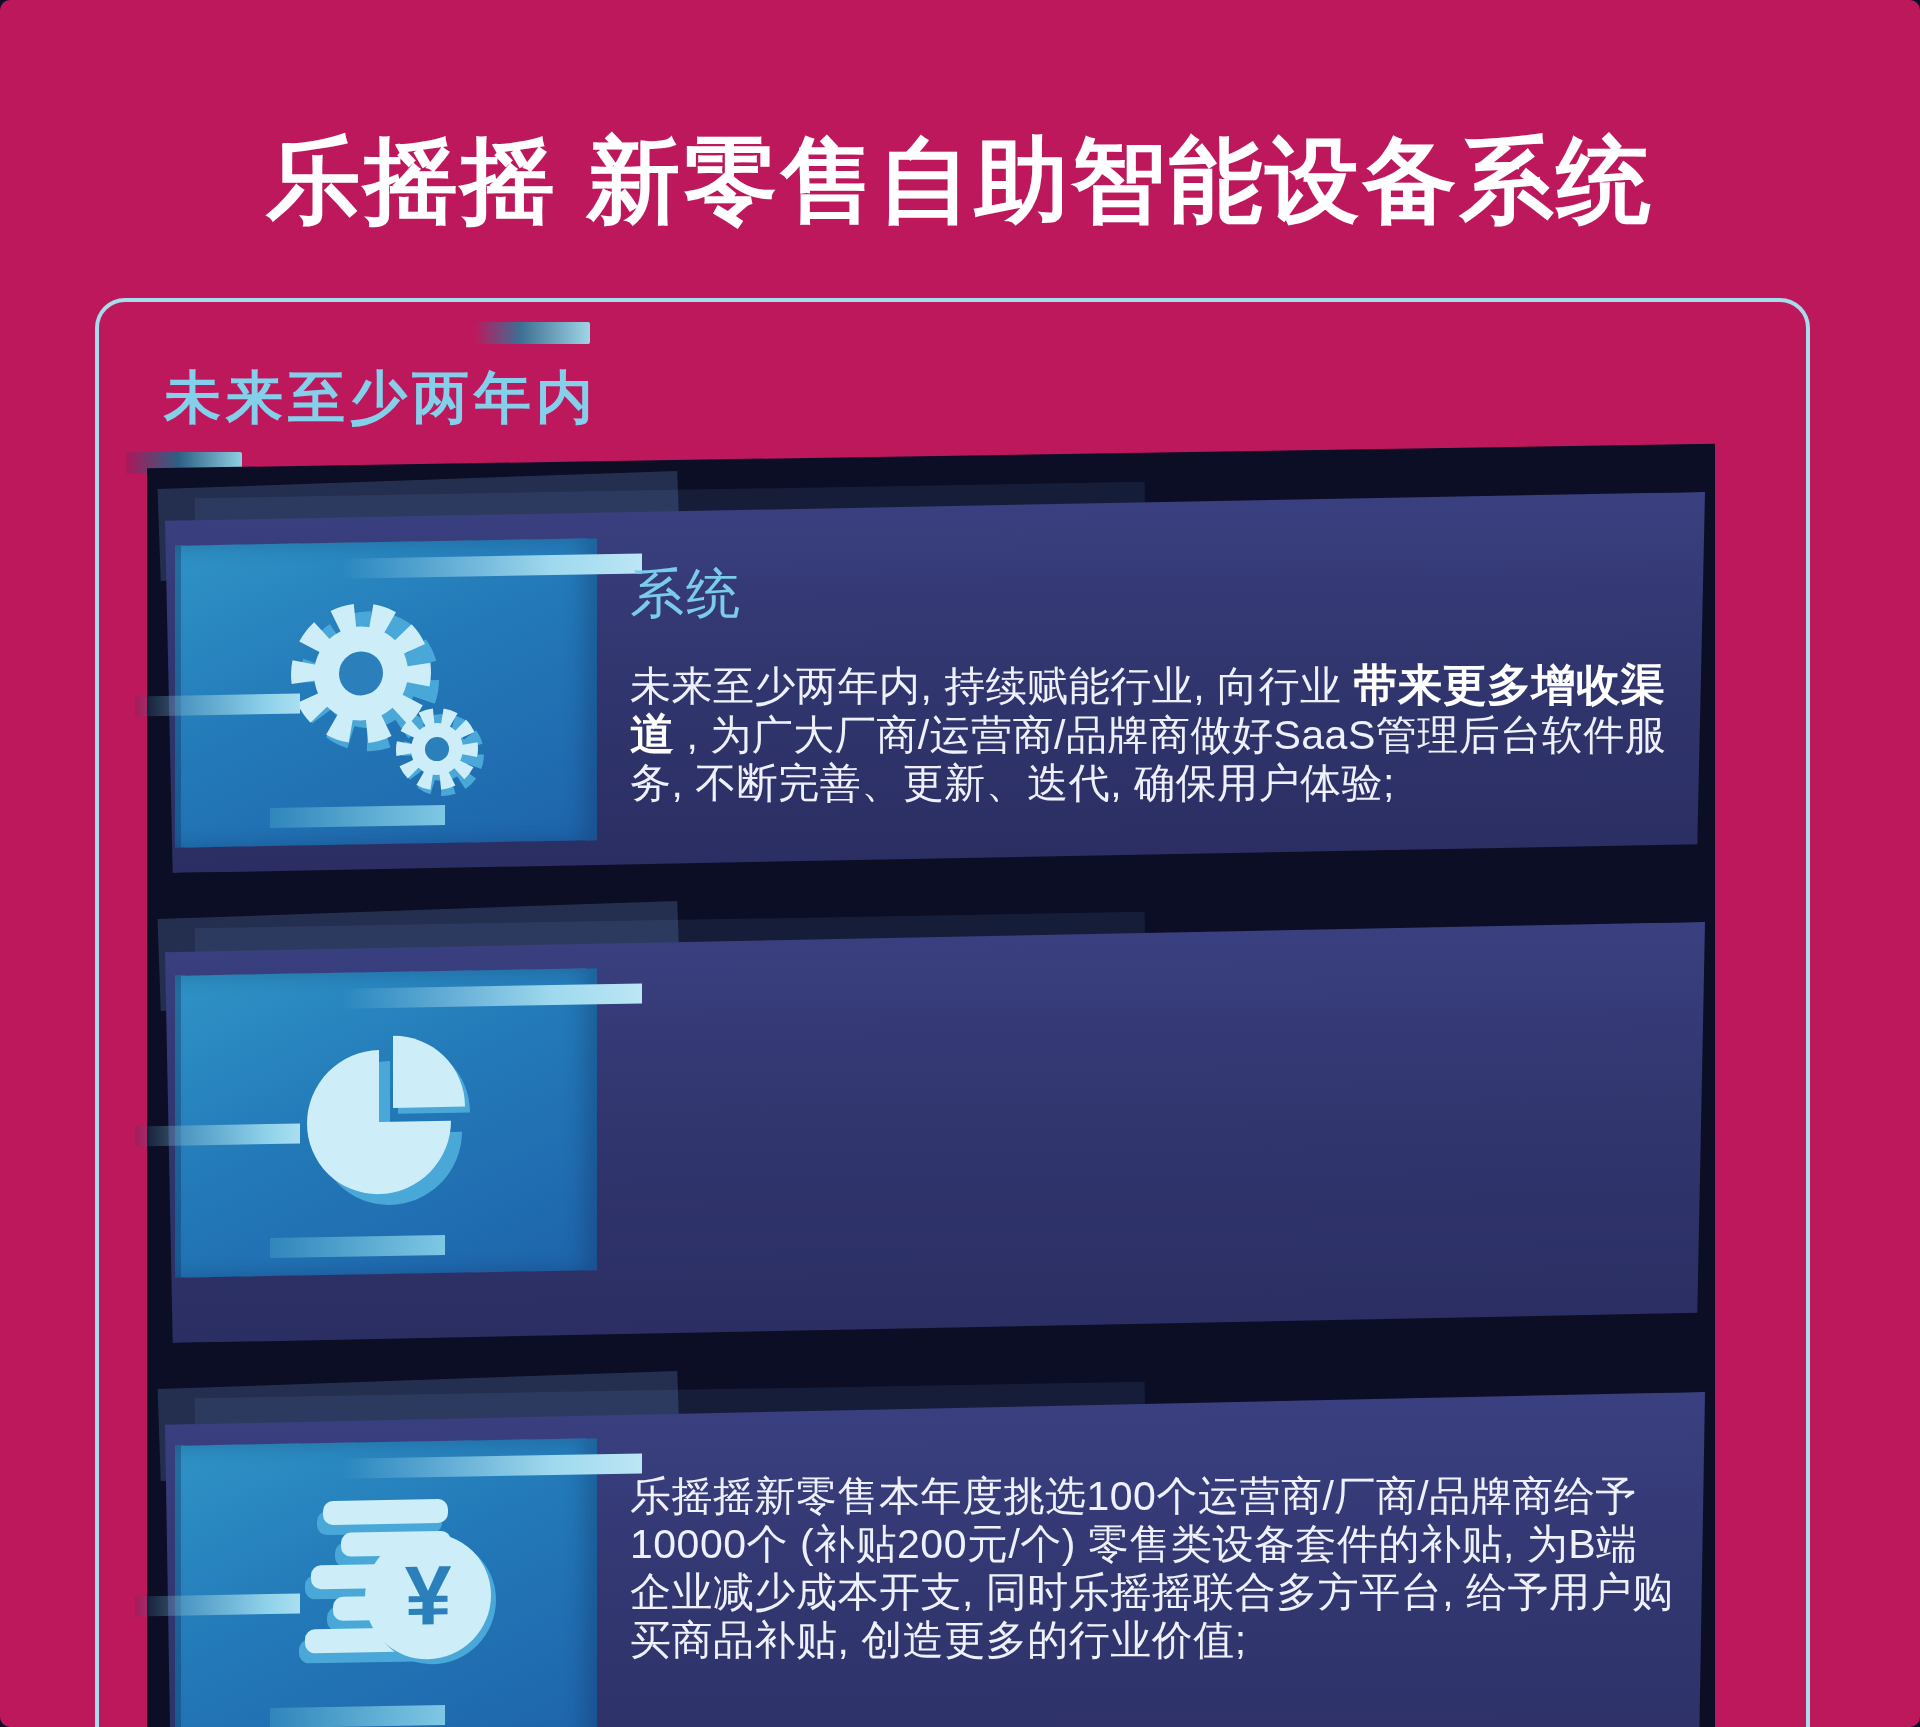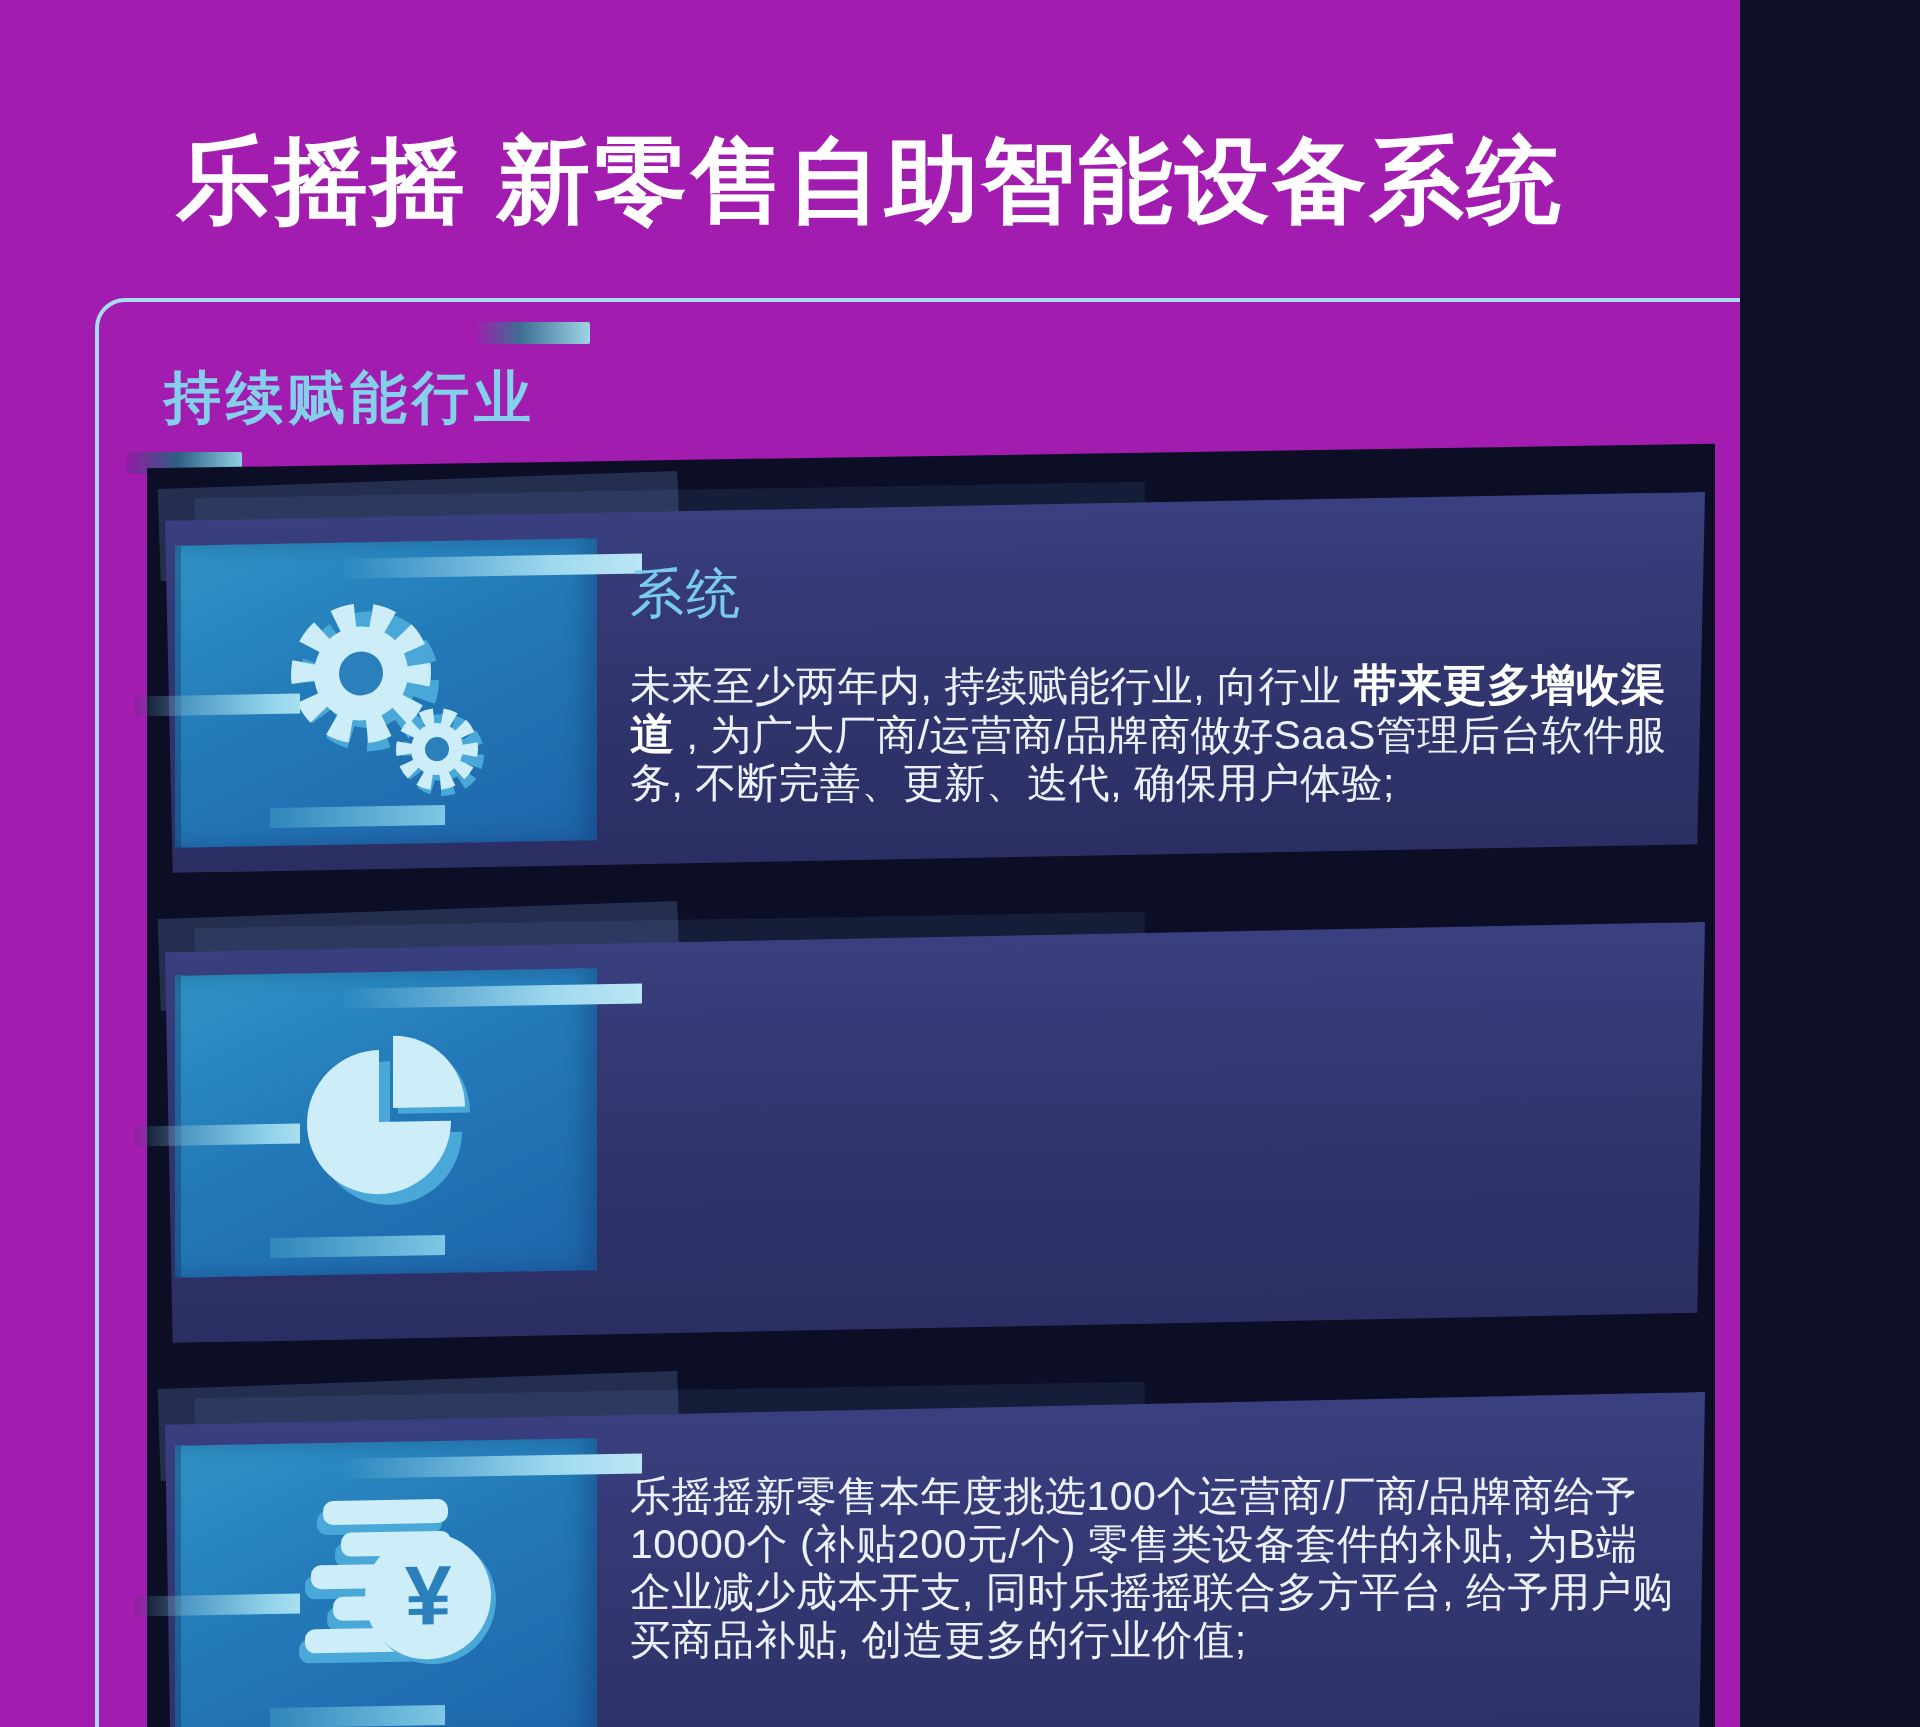--- a/index.html
+++ b/index.html
@@ -1,19 +1,20 @@
 <!DOCTYPE html>
 <html><head>
 <meta charset="utf-8">
 <style>
   html,body{margin:0;padding:0;background:#0d1024;}
   .page{
-    position:relative;width:1740px;height:1727px;overflow:hidden;
-    background:#a21caf;
+    position:relative;width:1920px;height:1727px;overflow:hidden;
+    background:#be185d;
     font-family:"Liberation Sans","DejaVu Sans",sans-serif;
+    border-radius:10px;
   }
   
   .main-title{
     position:absolute;top:118px;left:0;width:100%;
     text-align:center;color:#ffffff;
     font-size:94px;font-weight:900;letter-spacing:3px;margin:0;
   }
   
   .frame{
     position:absolute;left:95px;top:298px;width:1707px;height:1560px;
@@ -92,21 +93,21 @@
 </style>
 </head>
 <body>
 
 <div class="page">
 
   <h1 class="main-title">乐摇摇 新零售自助智能设备系统</h1>
 
   <div class="frame">
     <div class="speed-dash dash-a"></div>
-    <h2 class="section-header">持续赋能行业</h2>
+    <h2 class="section-header">未来至少两年内</h2>
     <div class="speed-dash dash-b"></div>
   </div>
 
   <section class="card c1">
     <div class="slab"></div>
     <div class="ghost-wide"></div>
     <div class="ghost"></div>
     <div class="face"></div>
     <div class="tile">
       <svg width="230" height="230" viewBox="0 0 230 230" aria-hidden="true">

